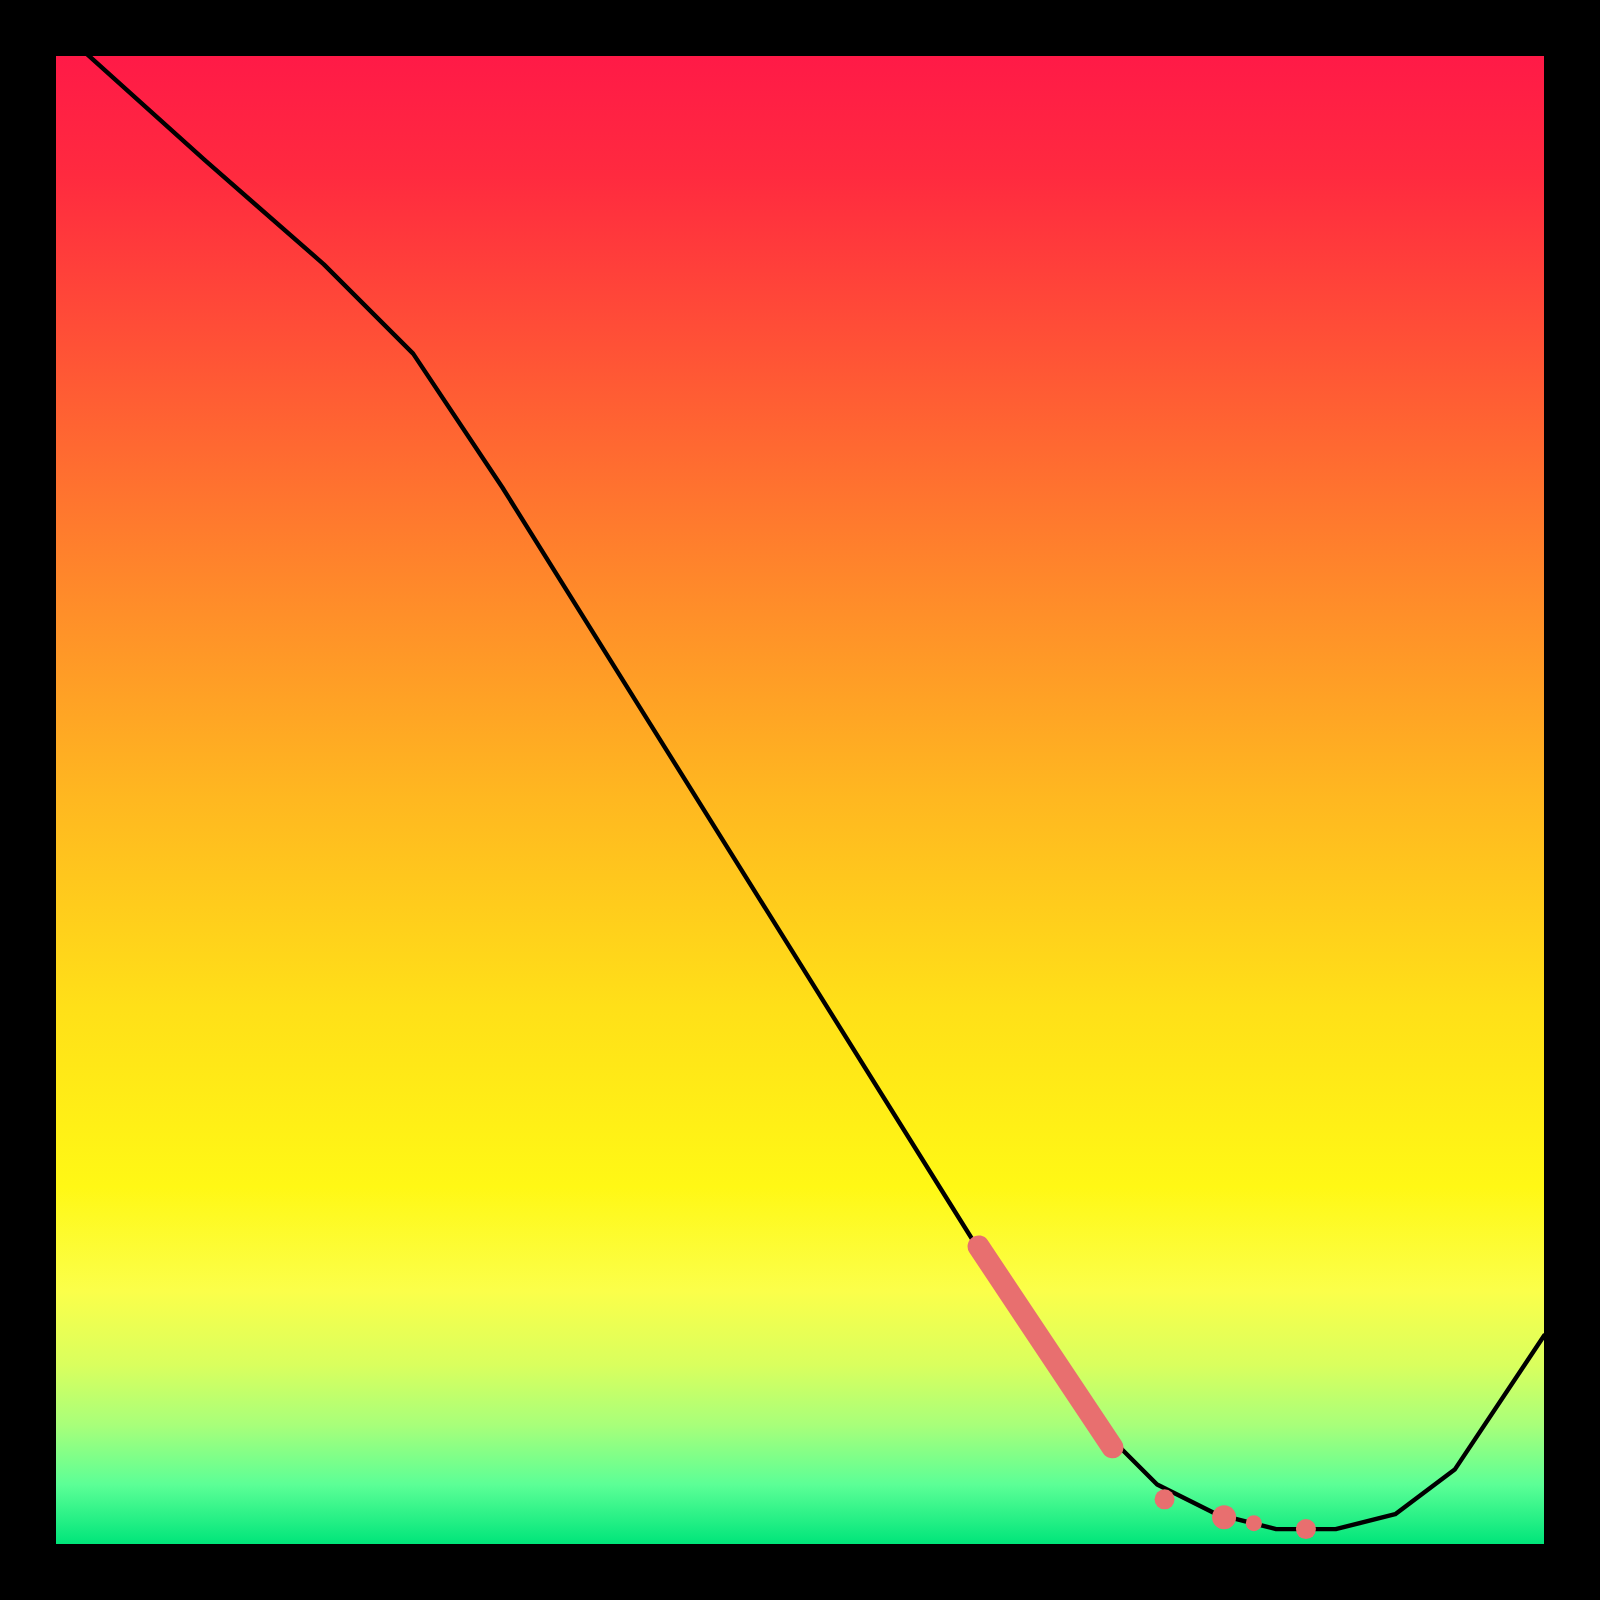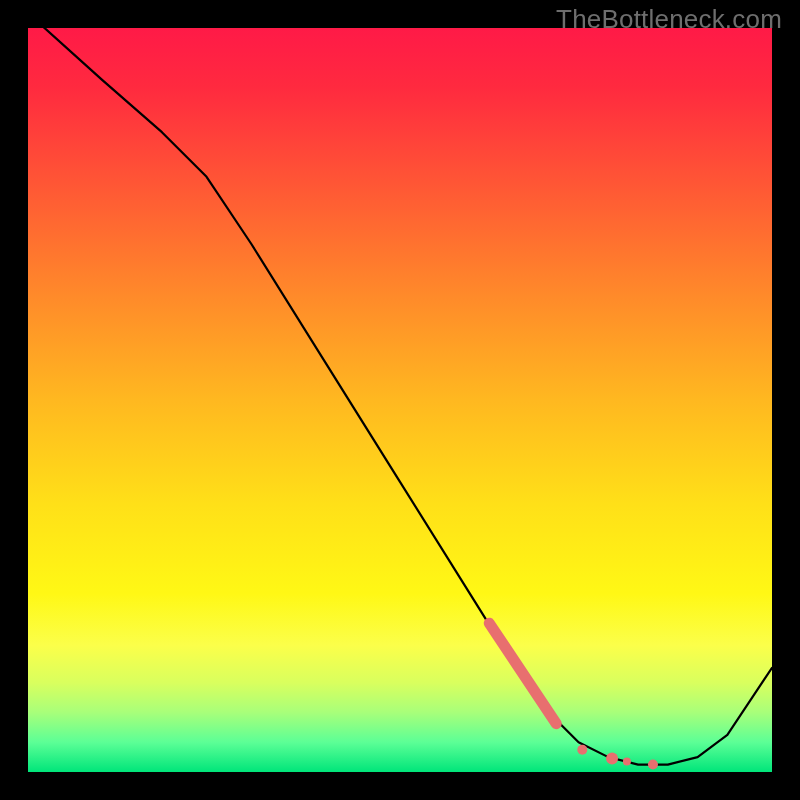--- a/index.html
+++ b/index.html
@@ -49,21 +49,20 @@
     );
   }
   svg.overlay {
     position: absolute;
     left: 0; top: 0; width: 100%; height: 100%;
   }
 </style>
 </head>
 <body>
 <div class="outer">
-  <div class="watermark">TheBottleneck.com</div>
   <div class="plot">
     <div class="gradient"></div>
     <svg class="overlay" viewBox="0 0 744 744" preserveAspectRatio="none">
       <path id="curve-path" fill="none" stroke="#000000" stroke-width="2.2" stroke-linejoin="round" stroke-linecap="round" d="M0.00 -14.88 L74.40 52.08 L133.92 104.16 L178.56 148.80 L223.20 215.76 L297.60 334.80 L372.00 453.84 L446.40 572.88 L483.60 632.40 L520.80 684.48 L550.56 714.24 L580.32 729.12 L610.08 736.56 L639.84 736.56 L669.60 729.12 L699.36 706.80 L744.00 639.84"></path>
       <g id="markers">
           <line x1="461.28" y1="595.2" x2="528.24" y2="695.64" stroke="#e86f6f" stroke-width="11" stroke-linecap="round"></line>
           <circle cx="554.28" cy="721.68" r="5" fill="#e86f6f"></circle>
           <circle cx="584.0400000000001" cy="730.608" r="6" fill="#e86f6f"></circle>
           <circle cx="598.9200000000001" cy="733.584" r="4" fill="#e86f6f"></circle>
           <circle cx="624.9599999999999" cy="736.56" r="5" fill="#e86f6f"></circle>

